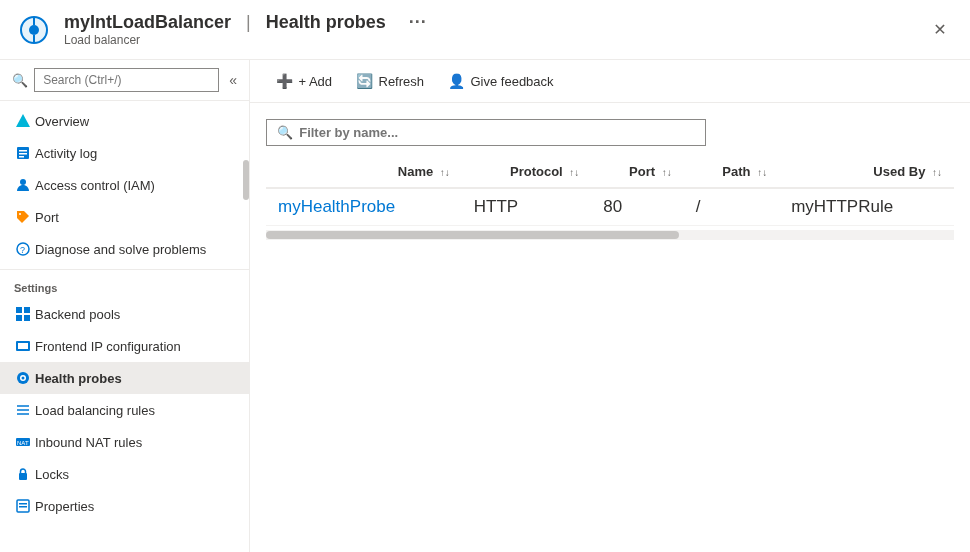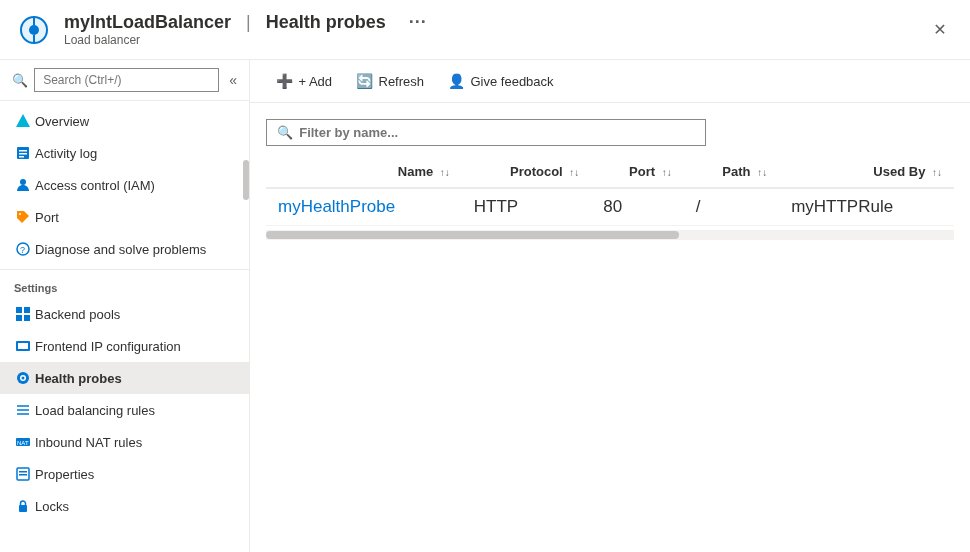--- a/index.html
+++ b/index.html
@@ -196,36 +196,36 @@
               <rect x="1" y="4" width="14" height="8" rx="1" fill="#0078d4"></rect>
               <text x="2" y="11" font-size="6" fill="#fff">NAT</text>
             </svg>
         </span>
         <span>Inbound NAT rules</span>
       </div>
 
       <div class="nav-item">
         <span class="nav-icon">
           <svg width="16" height="16" viewBox="0 0 16 16">
+              <rect x="4" y="7" width="8" height="7" rx="1" fill="#0078d4"></rect>
+              <path d="M5.5 7V5.5a2.5 2.5 0 0 1 5 0V7" stroke="#0078d4" stroke-width="1.5" fill="none"></path>
+            </svg>
+        </span>
+        <span>Locks</span>
+      </div>
+
+      <div class="nav-item">
+        <span class="nav-icon">
+          <svg width="16" height="16" viewBox="0 0 16 16">
               <rect x="2" y="2" width="12" height="12" rx="1" fill="none" stroke="#0078d4" stroke-width="1.5"></rect>
               <rect x="4" y="5" width="8" height="1.5" fill="#0078d4"></rect>
               <rect x="4" y="8" width="8" height="1.5" fill="#0078d4"></rect>
             </svg>
         </span>
         <span>Properties</span>
-      </div>
-
-      <div class="nav-item">
-        <span class="nav-icon">
-          <svg width="16" height="16" viewBox="0 0 16 16">
-              <rect x="4" y="7" width="8" height="7" rx="1" fill="#0078d4"></rect>
-              <path d="M5.5 7V5.5a2.5 2.5 0 0 1 5 0V7" stroke="#0078d4" stroke-width="1.5" fill="none"></path>
-            </svg>
-        </span>
-        <span>Locks</span>
       </div>
 
     </div>
 
     <div class="scroll-track"></div>
   </div>
 
   <div class="content">
 
     <div class="toolbar">

